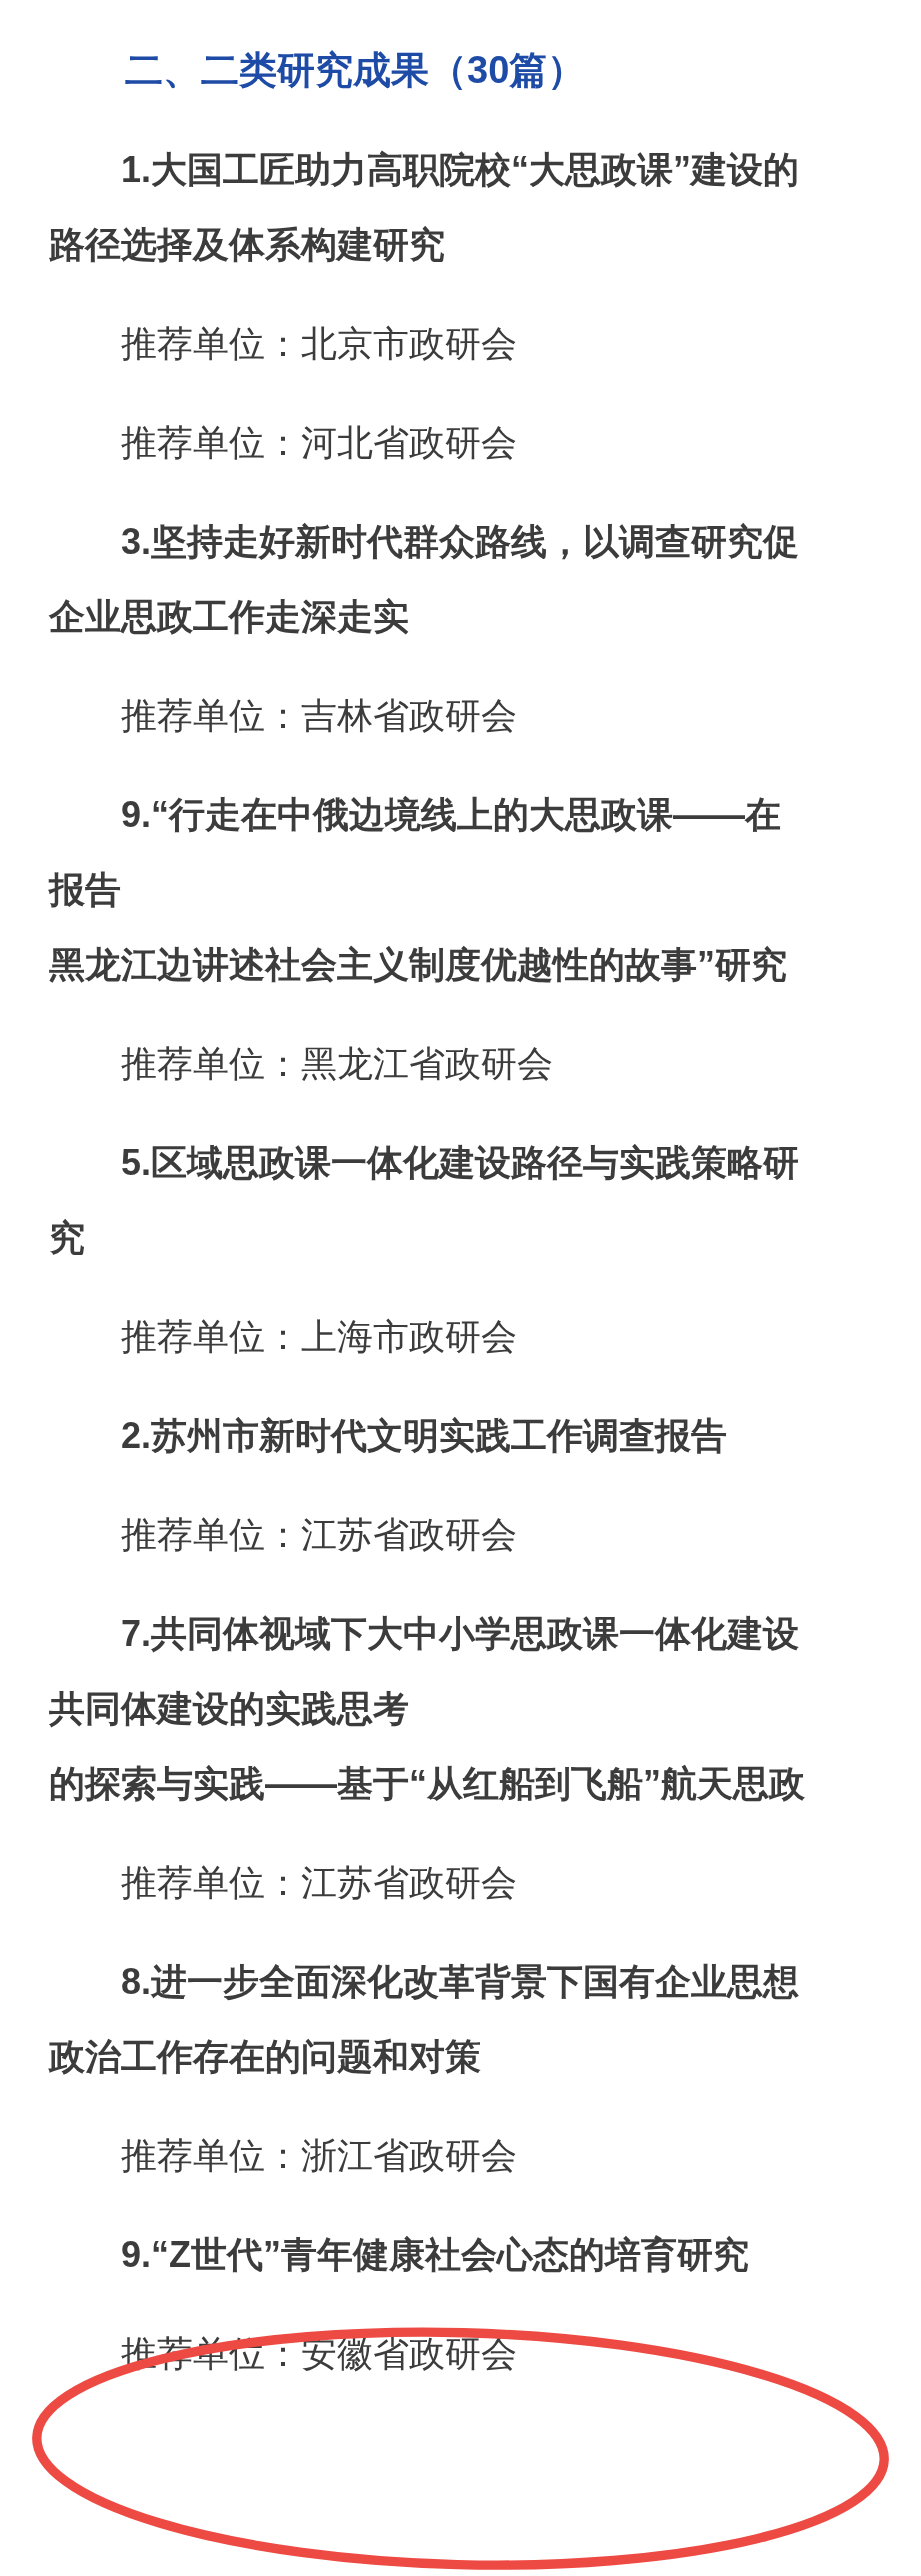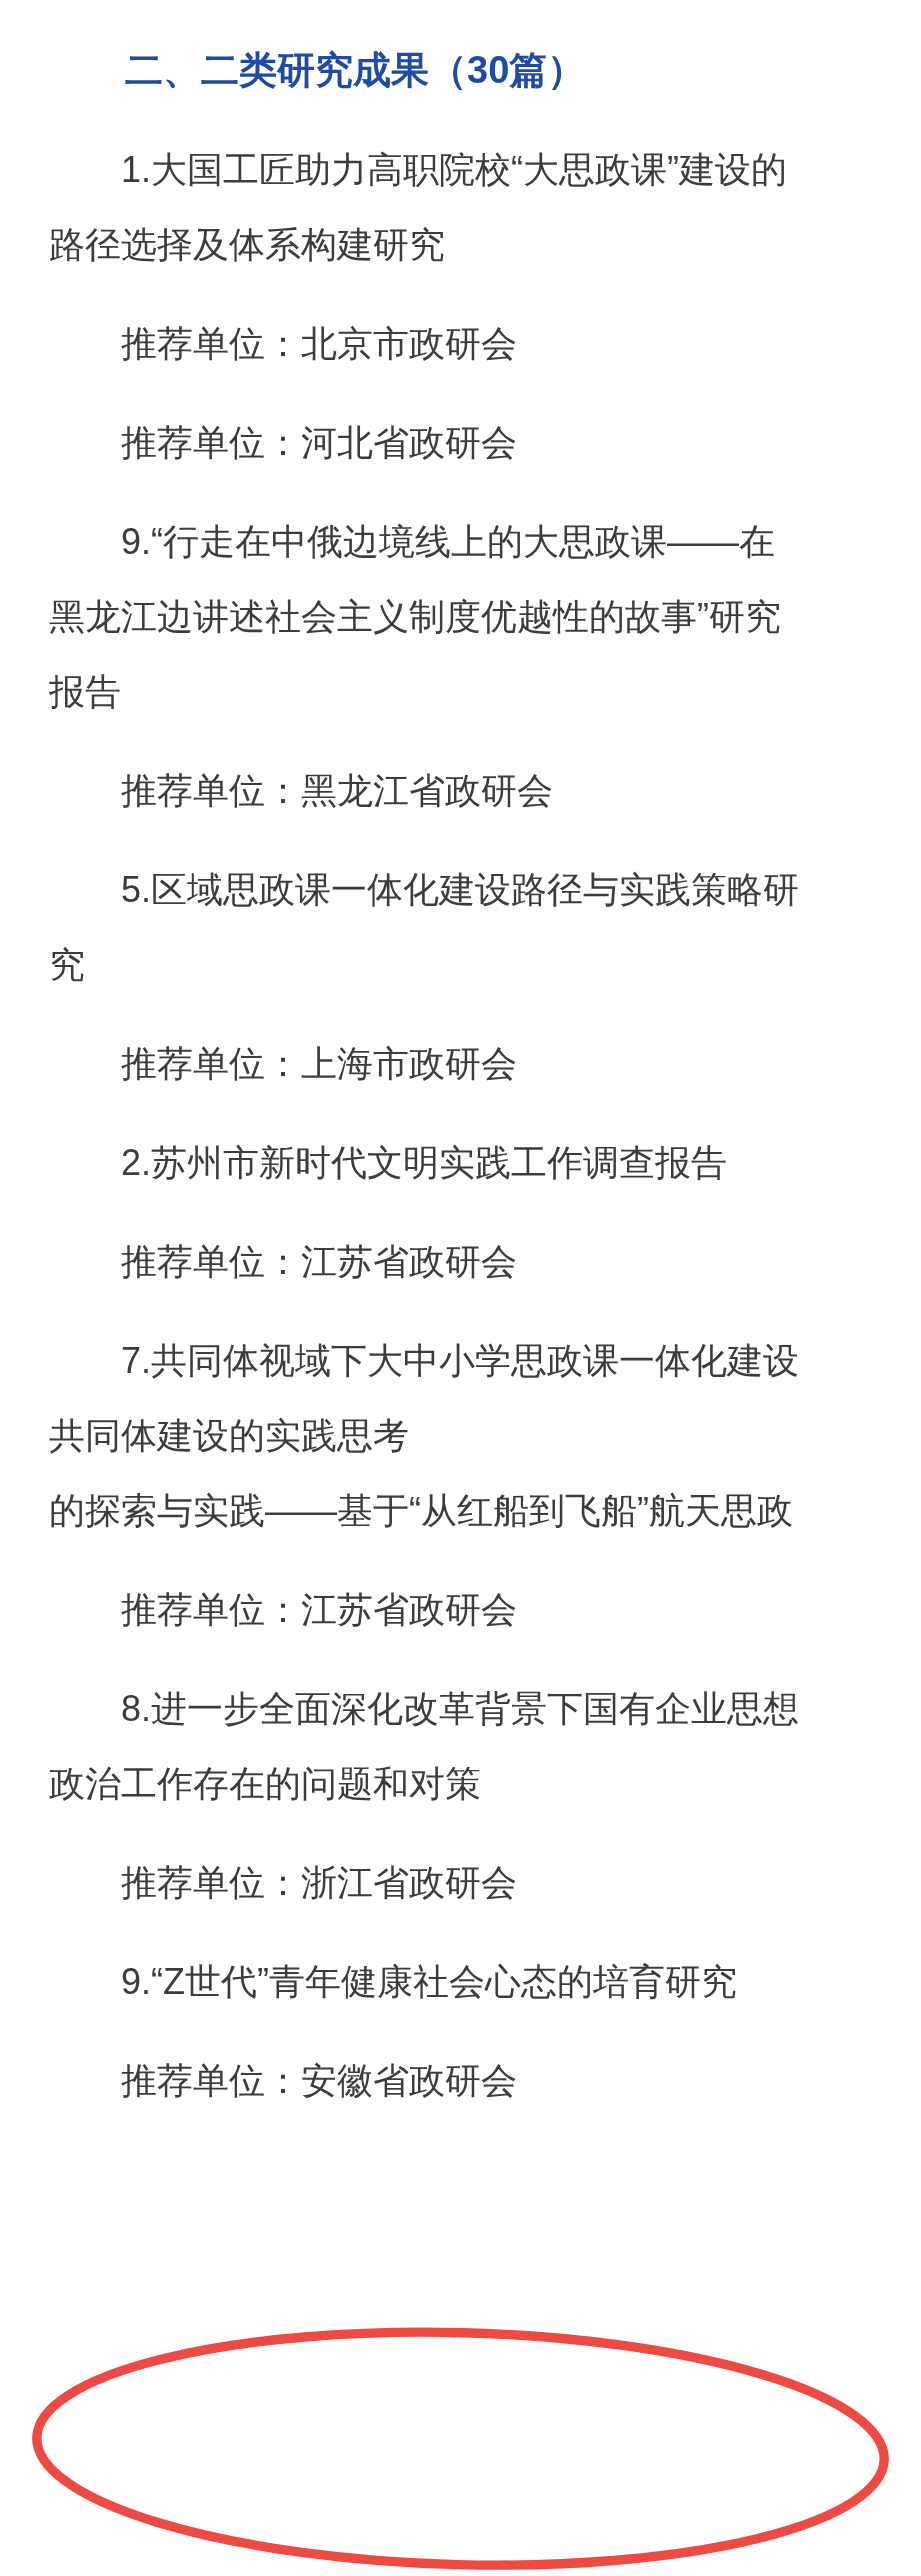--- a/index.html
+++ b/index.html
@@ -29,21 +29,21 @@
     margin: 0 0 24px 0;
     white-space: nowrap;
   }
   .title, .rec { margin: 0 0 24px 0; }
   .line, .rec {
     font-size: 36px;
     line-height: 75px;
     color: #3c3c3c;
     white-space: nowrap;
   }
-  .line { display: block; }
+  .line { display: block; font-weight: bold; }
   .line.first { text-indent: 2em; }
   .rec { text-indent: 2em; }
   .annotation-layer {
     position: absolute;
     left: 0; top: 0;
     width: 921px;
     height: 2576px;
     pointer-events: none;
   }
 </style>
@@ -59,26 +59,33 @@
       <span class="line first">1.大国工匠助力高职院校“大思政课”建设的</span>
       <span class="line">路径选择及体系构建研究</span>
     </p>
     <p class="rec">推荐单位：北京市政研会</p>
   </section>
 
   <section>
     <p class="rec">推荐单位：河北省政研会</p>
   </section>
 
+  <section>
+    <p class="title">
+      <span class="line first">3.坚持走好新时代群众路线，以调查研究促</span>
+      <span class="line">企业思政工作走深走实</span>
+    </p>
+    <p class="rec">推荐单位：吉林省政研会</p>
+  </section>
 
   <section>
     <p class="title">
       <span class="line first">9.“行走在中俄边境线上的大思政课——在</span>
+      <span class="line">报告</span>
       <span class="line">黑龙江边讲述社会主义制度优越性的故事”研究</span>
-      <span class="line">报告</span>
     </p>
     <p class="rec">推荐单位：黑龙江省政研会</p>
   </section>
 
   <section>
     <p class="title">
       <span class="line first">5.区域思政课一体化建设路径与实践策略研</span>
       <span class="line">究</span>
     </p>
     <p class="rec">推荐单位：上海市政研会</p>

